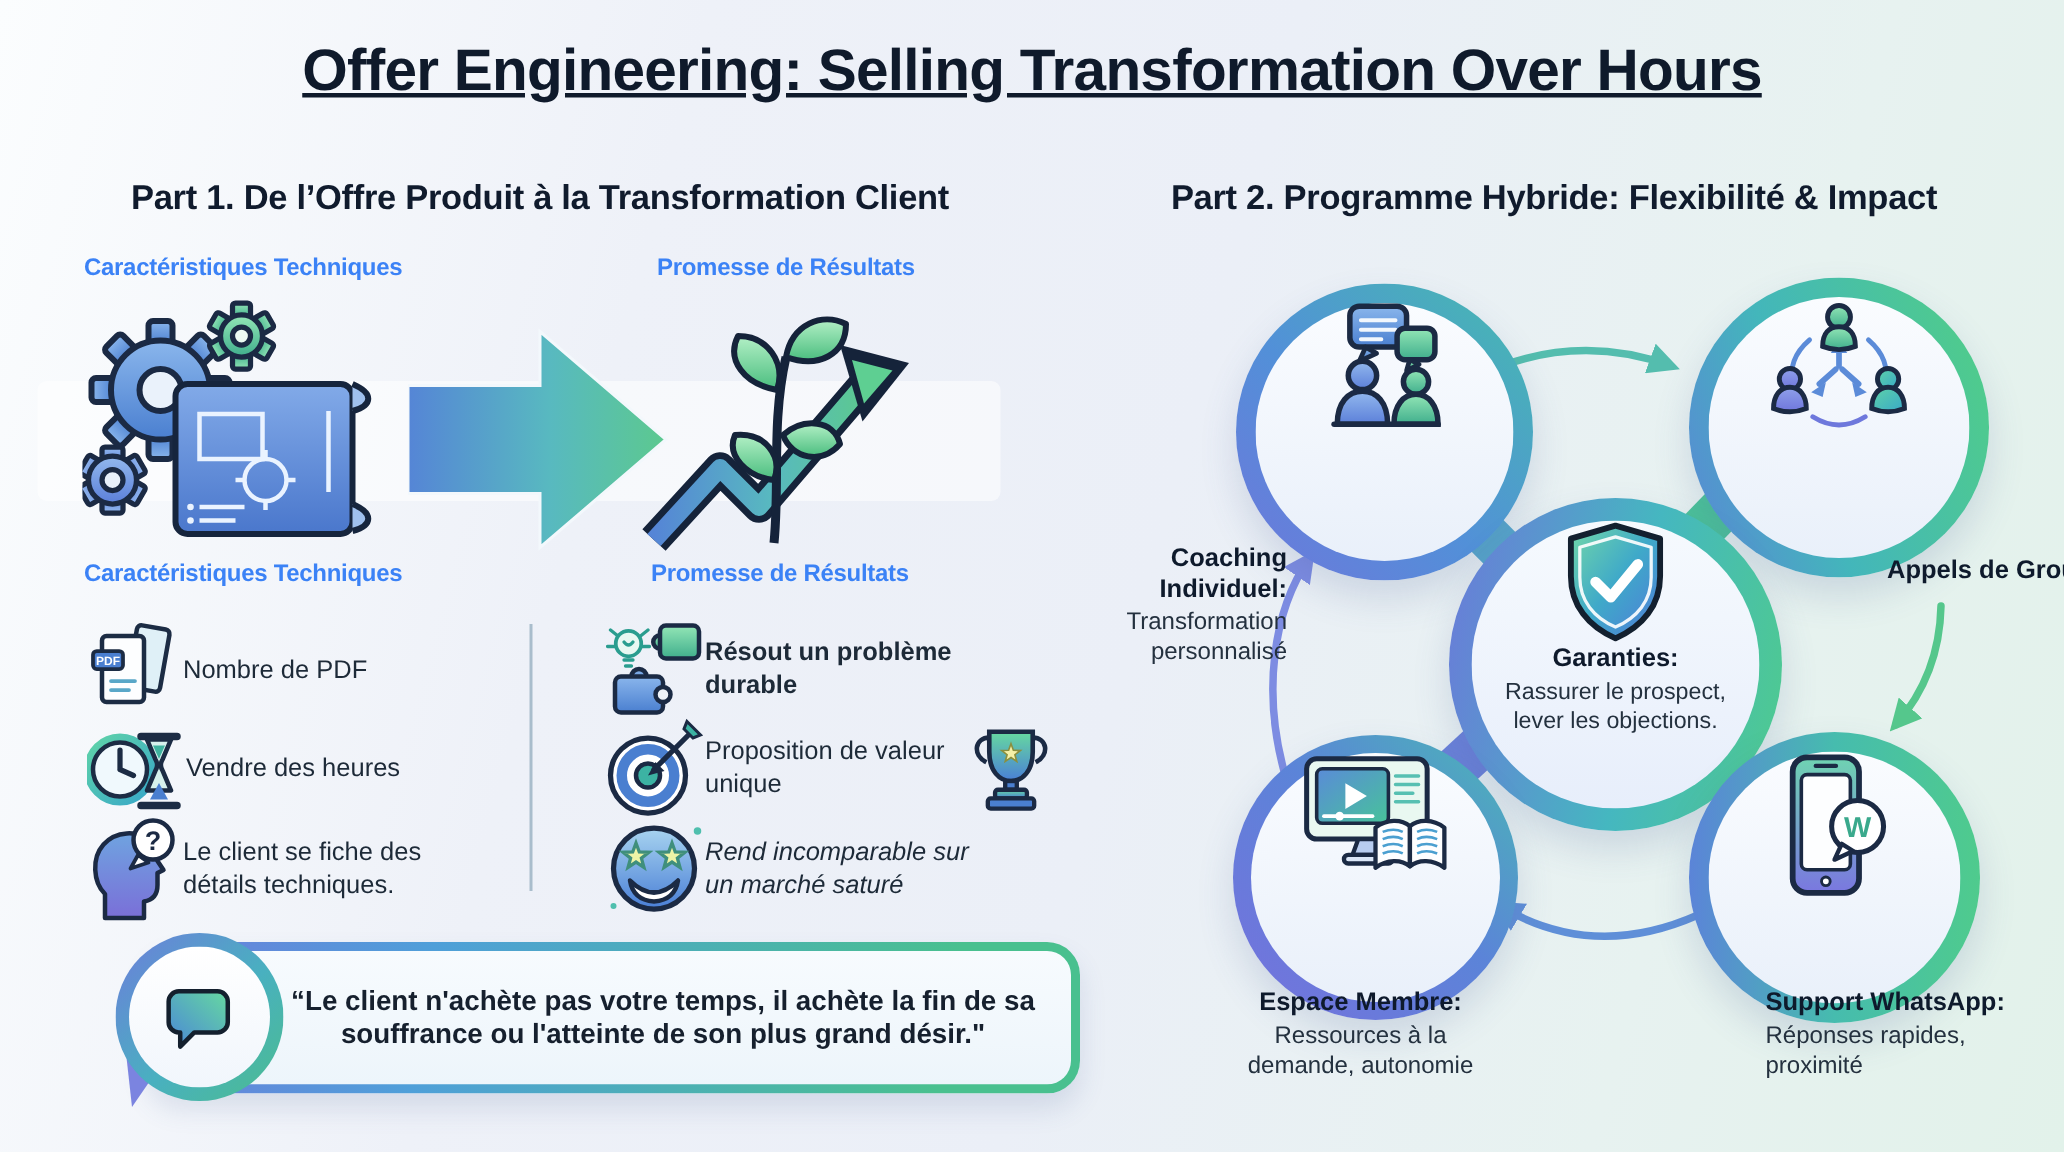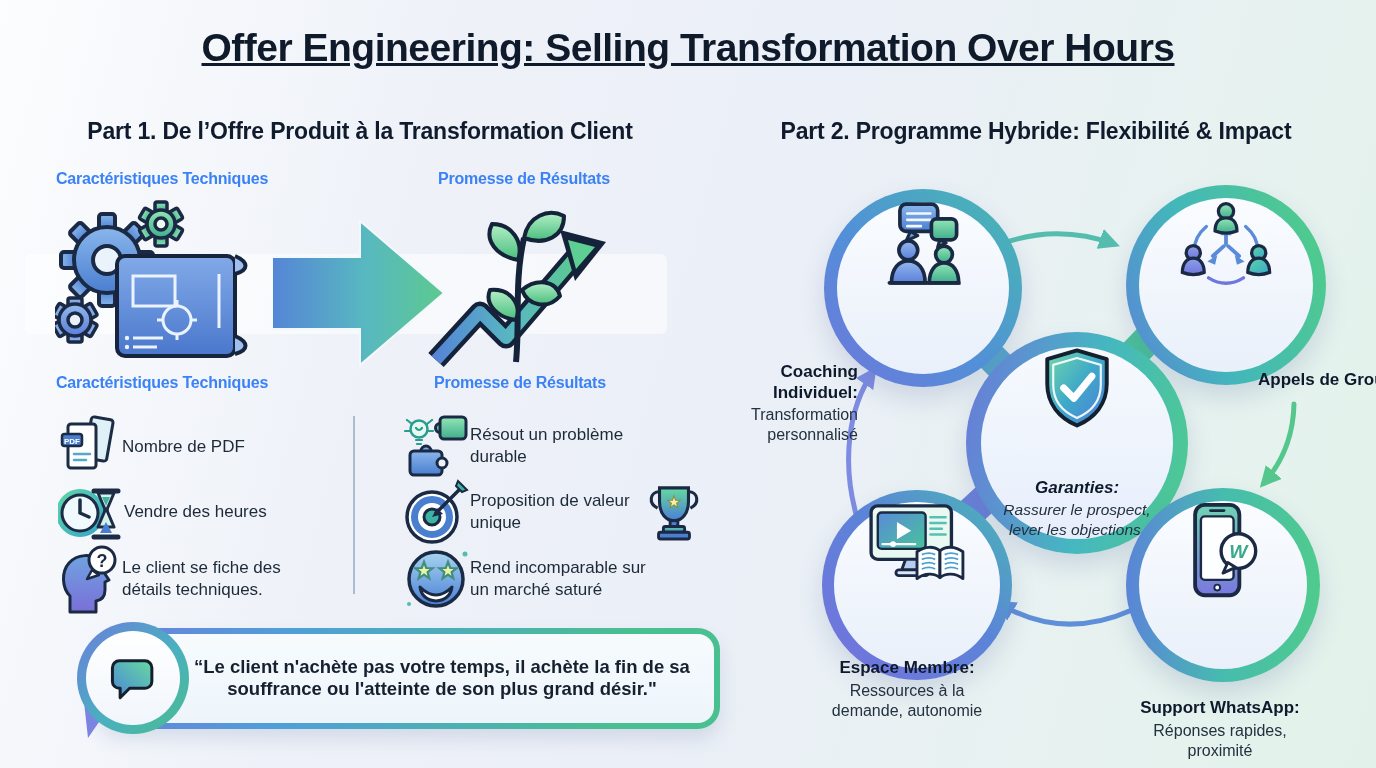--- a/index.html
+++ b/index.html
@@ -13,22 +13,22 @@
   .title{top:26px;left:0;width:1376px;text-align:center;font-size:39px;font-weight:bold;letter-spacing:-0.5px;color:#0f1a2b;text-decoration:underline;}
   .part-heading{top:118px;font-size:23px;font-weight:bold;color:#101b2d;text-align:center;letter-spacing:-0.2px;}
   #p1-heading{left:20px;width:680px;}
   #p2-heading{left:706px;width:660px;}
   .col-heading{font-size:16px;font-weight:bold;color:#3b82f6;letter-spacing:-0.2px;}
   .band{left:25px;top:254px;width:642px;height:80px;background:rgba(255,255,255,0.55);border-radius:6px;}
   .row{position:absolute;display:flex;align-items:center;}
   .row .txt{font-size:17px;line-height:1.28;color:#1d2a38;}
   .divider{left:353px;top:416px;width:2px;height:178px;background:#a9bdcc;}
   
-  .node{position:absolute;border-radius:50%;display:flex;align-items:center;justify-content:space-between;flex-direction:column;
-        box-shadow:0 12px 24px rgba(70,95,150,0.18);font-style:italic;}
+  .node{position:absolute;border-radius:50%;display:flex;align-items:center;justify-content:flex-start;flex-direction:column;
+        box-shadow:0 12px 24px rgba(70,95,150,0.18);}
   .n-tl{left:824px;top:189px;width:172px;height:172px;border:13px solid transparent;
         background:linear-gradient(180deg,#fafcff,#e9f0fa) padding-box,
                    linear-gradient(225deg,#45bcae 0%,#5290d8 55%,#6f76dc 100%) border-box;}
   .n-tr{left:1126px;top:185px;width:174px;height:174px;border:13px solid transparent;
         background:linear-gradient(180deg,#fafcff,#e9f0fa) padding-box,
                    linear-gradient(250deg,#4fcb8d 10%,#43b6bb 60%,#5b84d8 100%) border-box;}
   .n-c{left:966px;top:332px;width:192px;height:192px;border:15px solid transparent;
         background:linear-gradient(180deg,#f6fafe,#e7eefb) padding-box,
                    linear-gradient(100deg,#6b79da 0%,#45b7c0 55%,#4fcb8d 100%) border-box;}
   .n-bl{left:822px;top:490px;width:166px;height:166px;border:12px solid transparent;
@@ -236,21 +236,21 @@
 <div class="row" style="left:58px;top:544px;">
   <svg width="64" height="70" viewBox="0 0 64 70">
     <path d="M12 68 L12 52 C4 44 3 28 11 19 C19 10 34 9 42 17 C46 21 47 25 47 30 L51 36 L47 38 L47 46 C47 52 44 56 38 57 L38 68 Z" fill="url(#gHead)" stroke="#1b2a44" stroke-width="3" stroke-linejoin="round"></path>
     <circle cx="44" cy="16" r="13" fill="#ffffff" stroke="#1b2a44" stroke-width="3"></circle>
     <polygon points="34,26 29,35 41,31" fill="#ffffff" stroke="#1b2a44" stroke-width="2.5" stroke-linejoin="round"></polygon>
     <text x="44" y="22.5" text-anchor="middle" font-size="18" font-weight="bold" fill="#1b2a44">?</text>
   </svg>
   <span class="txt" style="max-width:190px;">Le client se fiche des détails techniques.</span>
 </div>
 
-<div class="row" style="left:404px;top:414px;">
+<div class="row" style="left:404px;top:414px;font-weight:bold;">
   <svg width="66" height="64" viewBox="0 0 66 64">
     <g stroke="#2a9d8f" stroke-width="2.2" stroke-linecap="round">
       <path d="M3 6 l5 4 M28 6 l-5 4 M1 17 h6 M29 17 h-6" fill="none"></path>
     </g>
     <circle cx="15" cy="15" r="8.5" fill="#e8f8f2" stroke="#2a9d8f" stroke-width="2.5"></circle>
     <path d="M12 14 q3 4 6 0 M12 26 h6 M13 30 h4" stroke="#2a9d8f" stroke-width="2.2" fill="none" stroke-linecap="round"></path>
     <circle cx="36" cy="14" r="4.5" fill="url(#gGreen)" stroke="#1b2a44" stroke-width="3"></circle>
     <rect x="36" y="3" width="26" height="22" rx="4" fill="url(#gGreen)" stroke="#1b2a44" stroke-width="3"></rect>
     <circle cx="22" cy="37" r="5" fill="url(#gBlue)" stroke="#1b2a44" stroke-width="3"></circle>
     <rect x="6" y="37" width="32" height="24" rx="4" fill="url(#gBlue)" stroke="#1b2a44" stroke-width="3"></rect>
@@ -281,21 +281,21 @@
 
 <div class="row" style="left:404px;top:546px;">
   <svg width="66" height="66" viewBox="0 0 66 66">
     <circle cx="32" cy="33" r="27" fill="url(#gFace)" stroke="#1b2a44" stroke-width="3.5"></circle>
     <path transform="translate(20,25)" d="M0 -9 L2.2 -3 L8.6 -2.8 L3.6 1.1 L5.3 7.3 L0 3.7 L-5.3 7.3 L-3.6 1.1 L-8.6 -2.8 L-2.2 -3 Z" fill="#eef4a6" stroke="#3f8f7c" stroke-width="2.2"></path>
     <path transform="translate(44,25)" d="M0 -9 L2.2 -3 L8.6 -2.8 L3.6 1.1 L5.3 7.3 L0 3.7 L-5.3 7.3 L-3.6 1.1 L-8.6 -2.8 L-2.2 -3 Z" fill="#eef4a6" stroke="#3f8f7c" stroke-width="2.2"></path>
     <path d="M16 41 Q32 57 48 41 Q46 54 32 55 Q18 54 16 41 Z" fill="#ffffff" stroke="#1b2a44" stroke-width="3" stroke-linejoin="round"></path>
     <circle cx="61" cy="8" r="2.5" fill="#4fbfae"></circle>
       <circle cx="5" cy="58" r="2" fill="#4fbfae"></circle>
   </svg>
-  <span class="txt" style="max-width:195px;">Rend incomparable sur un marché saturé</span>
+  <span class="txt" style="max-width:195px;font-style:italic;">Rend incomparable sur un marché saturé</span>
 </div>
 
 <svg class="abs quote-tail" width="34" height="40" viewBox="0 0 34 40">
   <polygon points="4,0 30,4 8,36" fill="#7b84e0"></polygon>
 </svg>
 <div class="abs quote-box">
   <div class="quote-text">“Le client n'achète pas votre temps, il achète la fin de sa souffrance ou l'atteinte de son plus grand désir."</div>
 </div>
 <div class="abs quote-circle">
   <svg width="48" height="48" viewBox="0 0 56 56">
@@ -421,16 +421,16 @@
 
 <div class="lbl" style="left:1258px;top:370px;z-index:3;">
   <div class="lbl-title" style="white-space:nowrap;">Appels de Groupe:</div>
 </div>
 
 <div class="lbl" style="left:815px;top:658px;width:184px;text-align:center;z-index:3;">
   <div class="lbl-title">Espace Membre:</div>
   <div class="lbl-desc" style="width:170px;margin:2px auto 0;">Ressources à la demande, autonomie</div>
 </div>
 
-<div class="lbl" style="left:1125px;top:658px;width:190px;text-align:center;z-index:3;margin-top:40px;">
+<div class="lbl" style="left:1177px;top:658px;width:190px;text-align:left;z-index:3;">
   <div class="lbl-title">Support WhatsApp:</div>
   <div class="lbl-desc">Réponses rapides, proximité</div>
 </div>
 
 </body></html>

